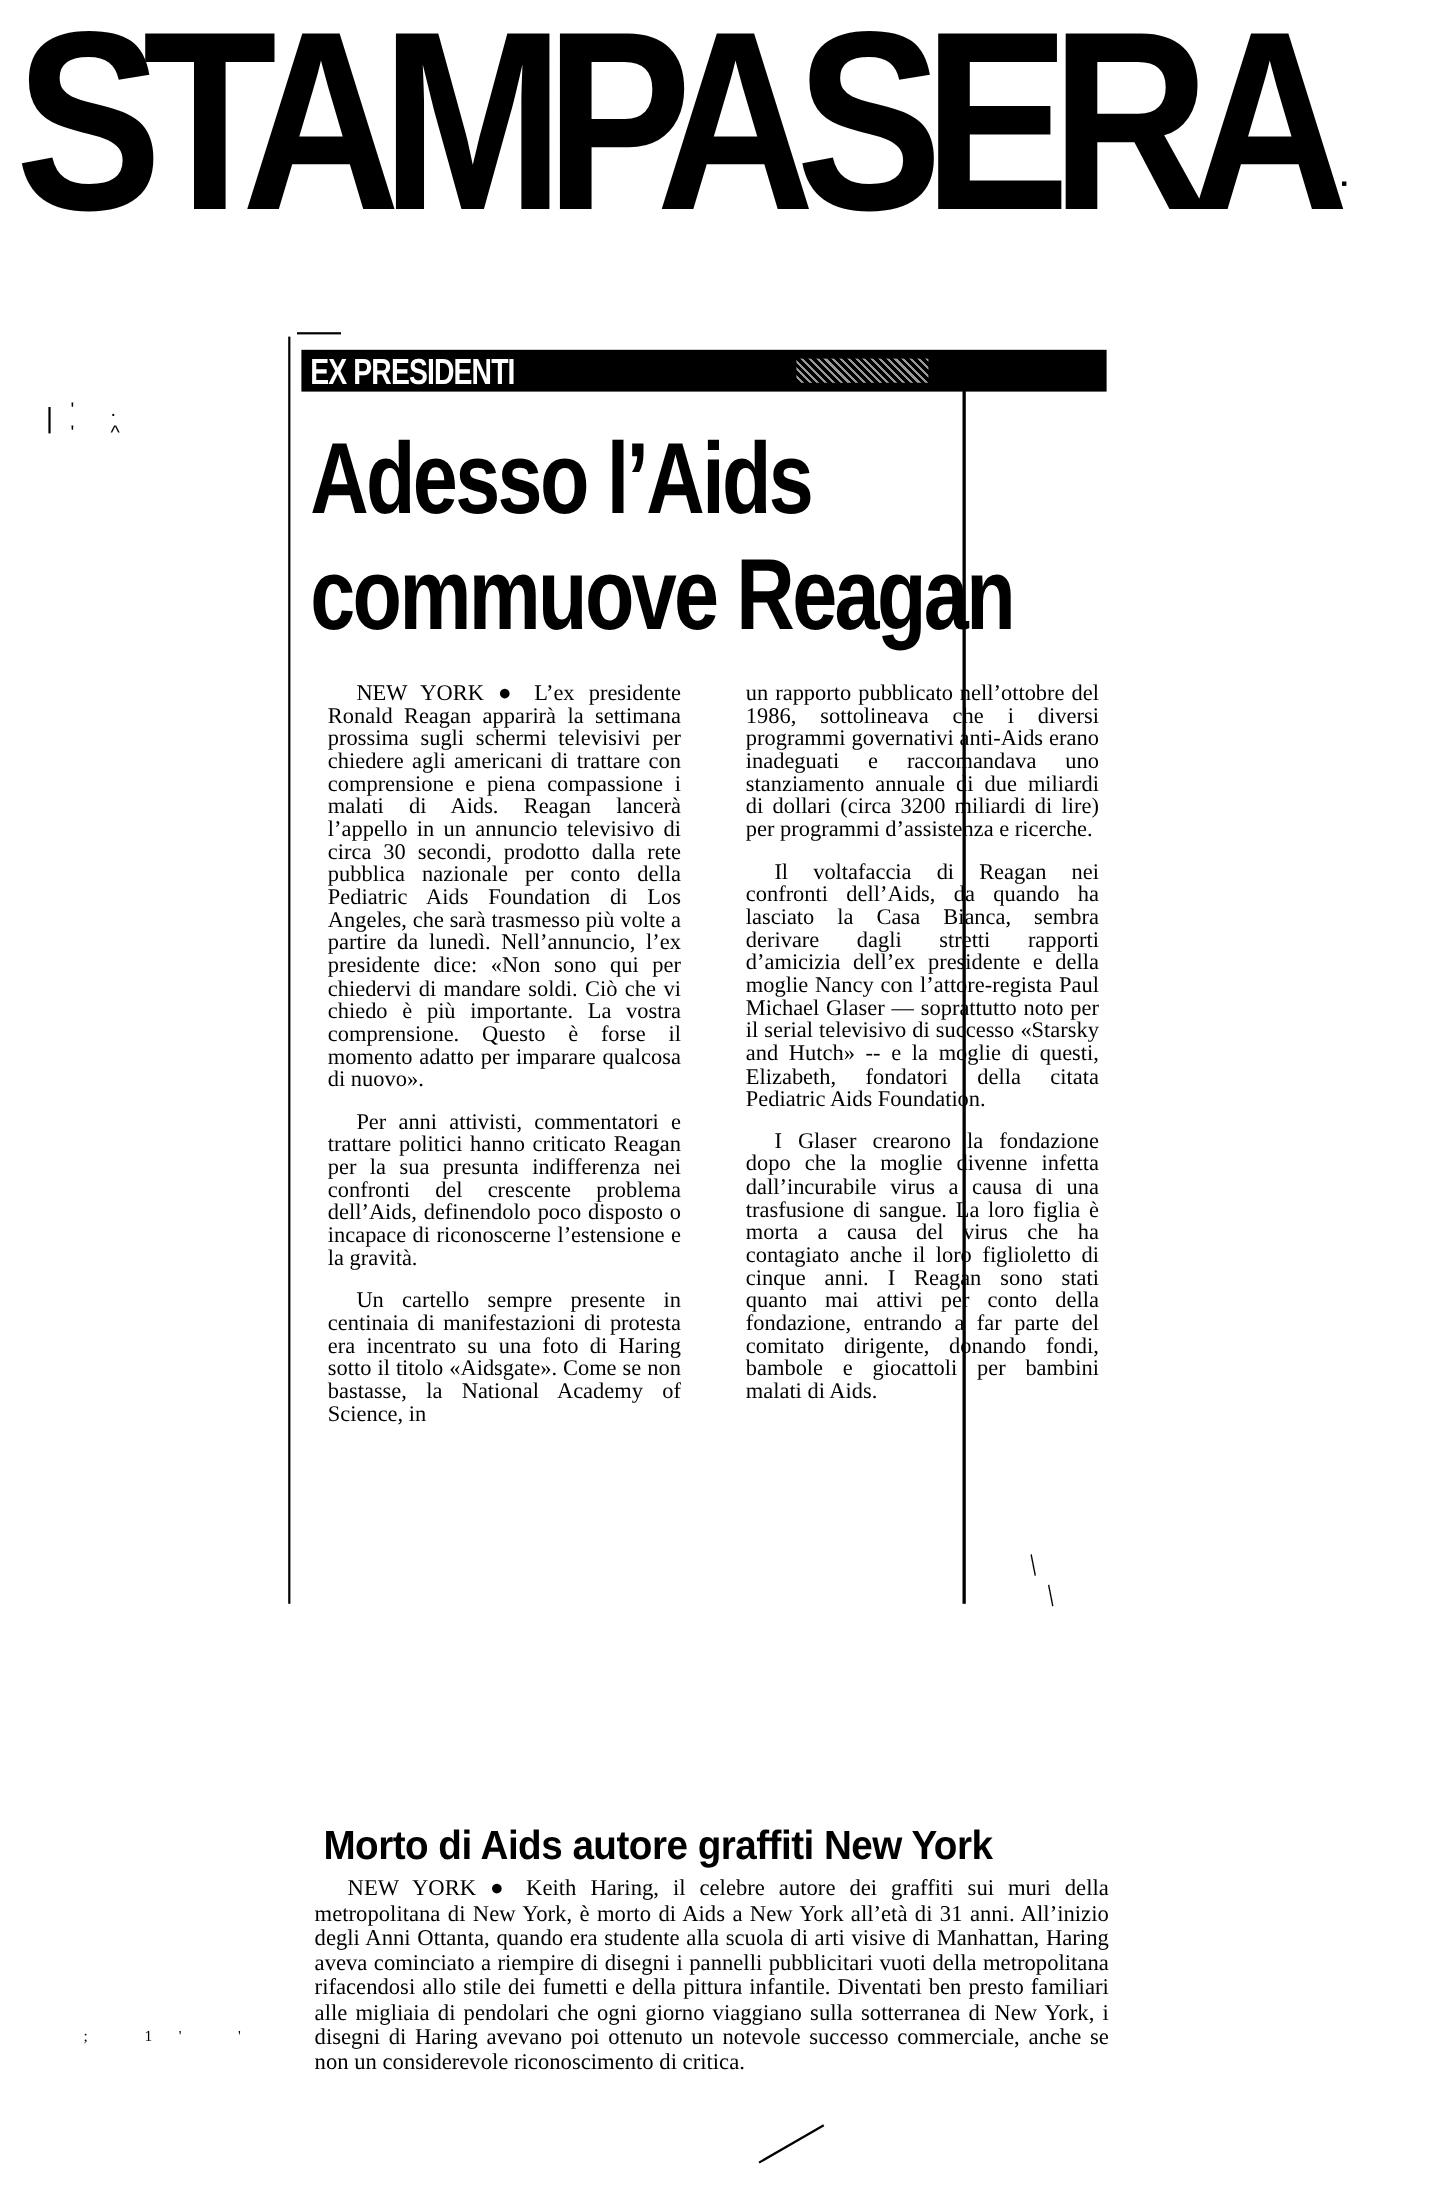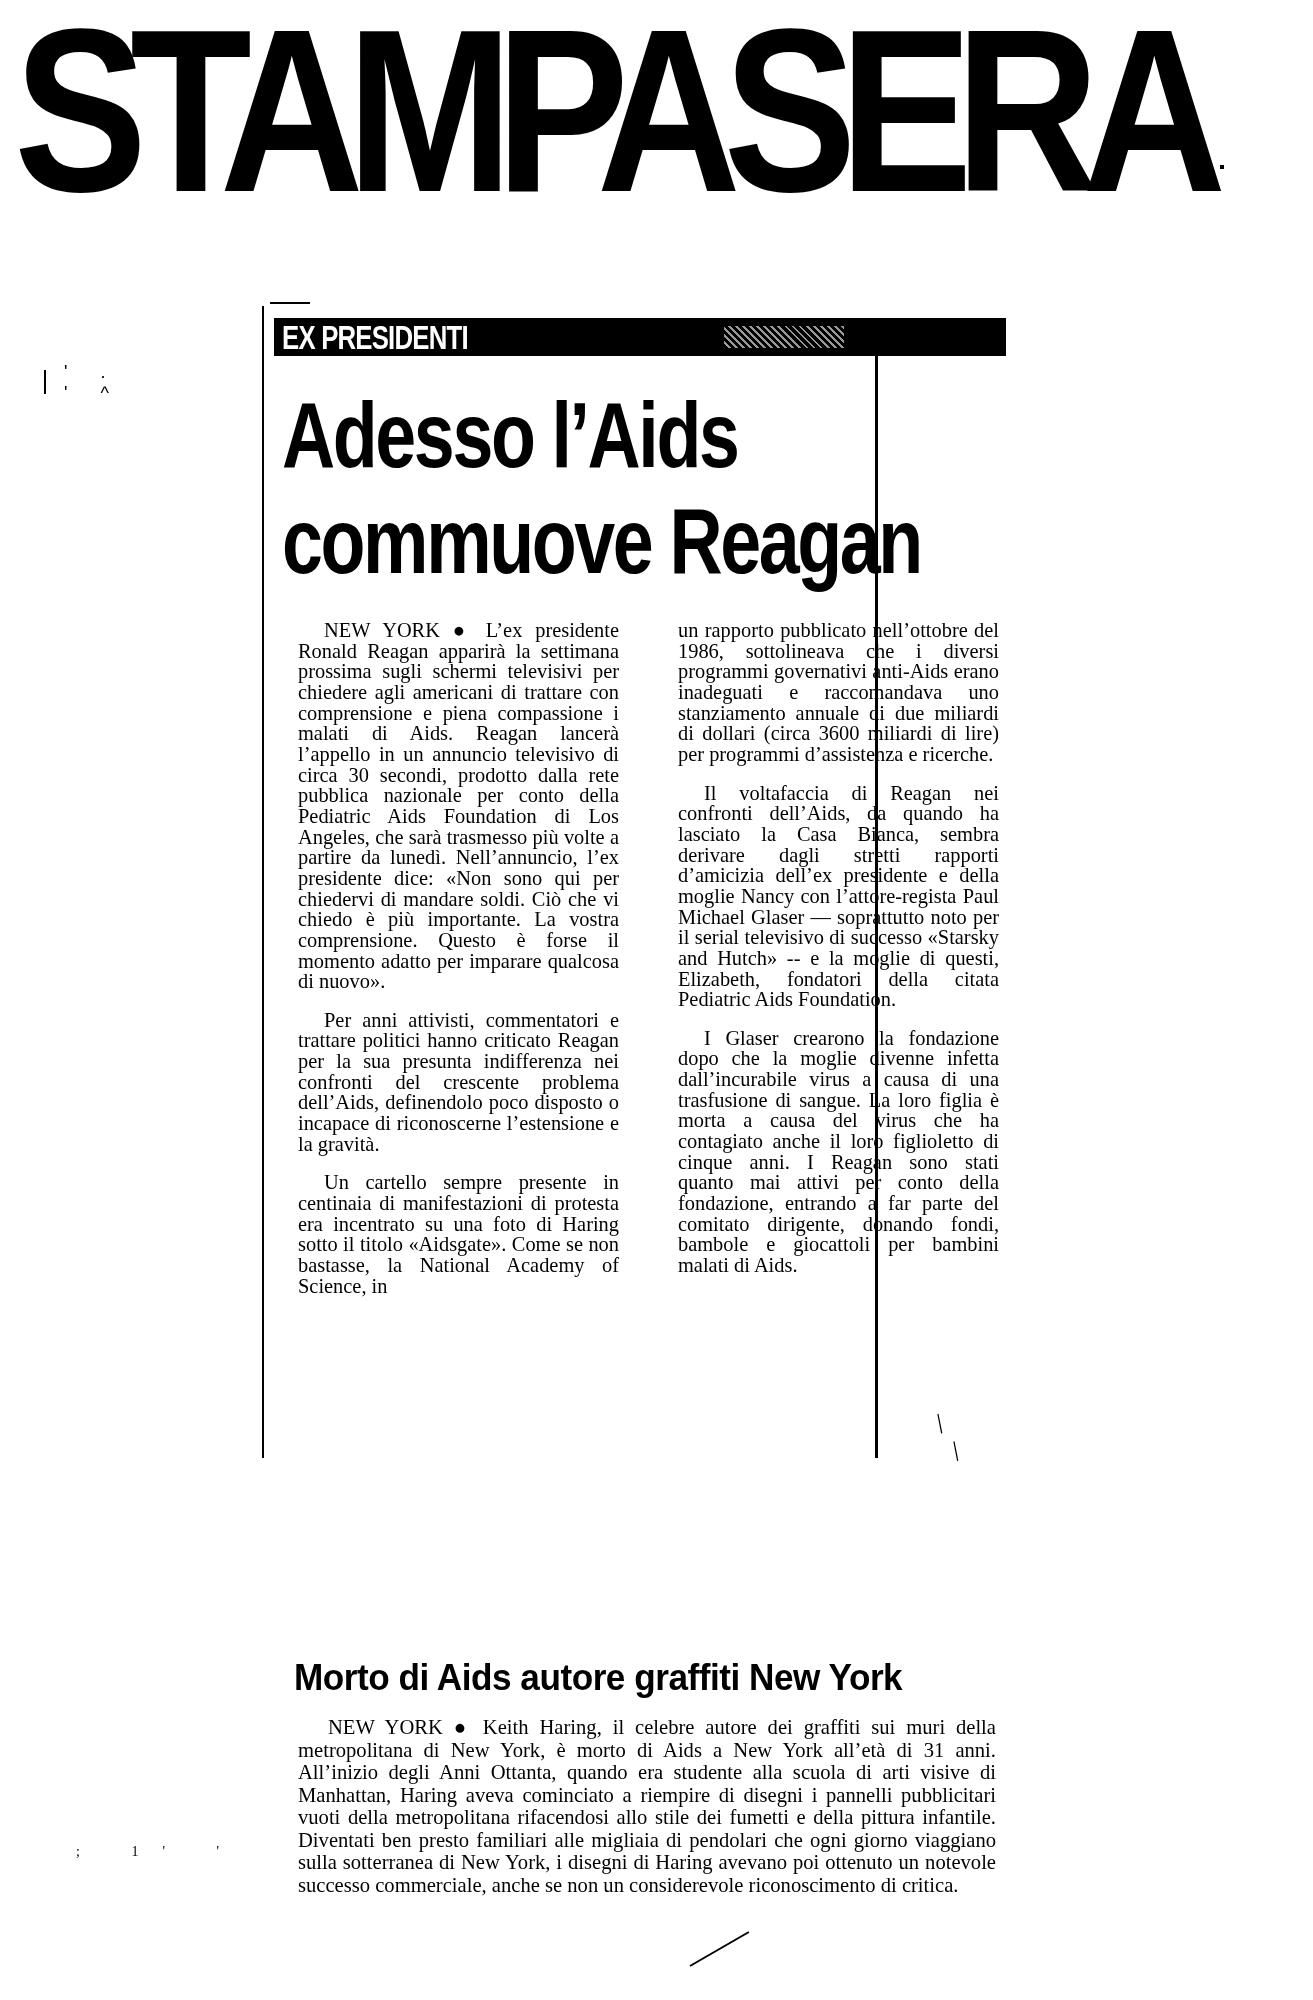--- a/index.html
+++ b/index.html
@@ -27,21 +27,21 @@
   .col p { margin:18px; text-indent:0; }
   .col p.indent { text-indent:26px; }
   .col-1 { left:18px; }
   .col-2 { left:398px; }
   .col-last-line { text-align-last:left; }
 
   .dash-marks { position:absolute; left:682px; top:1104px; font-size:28px; transform:rotate(-30deg); letter-spacing:-2px; }
 
   .article2 { position:absolute; left:282px; top:1656px; width:730px; }
   .headline2 { font-family:"Liberation Sans", sans-serif; font-weight:bold; font-size:37px; line-height:44px; letter-spacing:-0.5px; margin:0 0 6px 12px; white-space:nowrap; transform:scaleX(0.95); transform-origin:left top; }
-  .body2 { font-size:20.6px; line-height:22.5px; text-align:justify; margin:16px; text-indent:30px; }
+  .body2 { font-size:20.6px; line-height:22.5px; text-align:justify; margin:4px; text-indent:30px; }
 
   .slash-mark { position:absolute; left:690px; top:1965px; width:68px; height:2px; background:#000; transform:rotate(-30deg); transform-origin:left center; }
   .left-marks2 { position:absolute; left:76px; top:1844px; font-size:14px; letter-spacing:24px; }
   .corner-dot { position:absolute; left:1220px; top:165px; width:4px; height:4px; background:#000; }
 </style>
 </head>
 <body>
 
 <div class="masthead">
   <span>STAMPASERA</span>
@@ -68,21 +68,21 @@
     <div>commuove Reagan</div>
   </div>
 
   <div class="col col-1">
     <p class="indent">NEW YORK ● L’ex presidente Ronald Reagan apparirà la settimana prossima sugli schermi televisivi per chiedere agli americani di trattare con comprensione e piena compassione i malati di Aids. Reagan lancerà l’appello in un annuncio televisivo di circa 30 secondi, prodotto dalla rete pubblica nazionale per conto della Pediatric Aids Foundation di Los Angeles, che sarà trasmesso più volte a partire da lunedì. Nell’annuncio, l’ex presidente dice: «Non sono qui per chiedervi di mandare soldi. Ciò che vi chiedo è più importante. La vostra comprensione. Questo è forse il momento adatto per imparare qualcosa di nuovo».</p>
     <p class="indent">Per anni attivisti, commentatori e trattare politici hanno criticato Reagan per la sua presunta indifferenza nei confronti del crescente problema dell’Aids, definendolo poco disposto o incapace di riconoscerne l’estensione e la gravità.</p>
     <p class="indent col-last-line">Un cartello sempre presente in centinaia di manifestazioni di protesta era incentrato su una foto di Haring sotto il titolo «Aidsgate». Come se non bastasse, la National Academy of Science, in</p>
   </div>
 
   <div class="col col-2">
-    <p>un rapporto pubblicato nell’ottobre del 1986, sottolineava che i diversi programmi governativi anti-Aids erano inadeguati e raccomandava uno stanziamento annuale di due miliardi di dollari (circa 3600 miliardi di lire) per programmi d’assistenza e ricerche.</p>
+    <p>un rapporto pubblicato nell’ottobre del 1986, sottolineava che i diversi programmi governativi anti-Aids erano inadeguati e raccomandava uno stanziamento annuale di due miliardi di dollari (circa 3200 miliardi di lire) per programmi d’assistenza e ricerche.</p>
     <p class="indent">Il voltafaccia di Reagan nei confronti dell’Aids, da quando ha lasciato la Casa Bianca, sembra derivare dagli stretti rapporti d’amicizia dell’ex presidente e della moglie Nancy con l’attore-regista Paul Michael Glaser — soprattutto noto per il serial televisivo di successo «Starsky and Hutch» -- e la moglie di questi, Elizabeth, fondatori della citata Pediatric Aids Foundation.</p>
     <p class="indent">I Glaser crearono la fondazione dopo che la moglie divenne infetta dall’incurabile virus a causa di una trasfusione di sangue. La loro figlia è morta a causa del virus che ha contagiato anche il loro figlioletto di cinque anni. I Reagan sono stati quanto mai attivi per conto della fondazione, entrando a far parte del comitato dirigente, donando fondi, bambole e giocattoli per bambini malati di Aids.</p>
   </div>
 
   <div class="dash-marks">/ /</div>
 </div>
 
 <div class="article2">
   <div class="headline2">Morto di Aids autore graffiti New York</div>
   <p class="body2">NEW YORK ● Keith Haring, il celebre autore dei graffiti sui muri della metropolitana di New York, è morto di Aids a New York all’età di 31 anni. All’inizio degli Anni Ottanta, quando era studente alla scuola di arti visive di Manhattan, Haring aveva cominciato a riempire di disegni i pannelli pubblicitari vuoti della metropolitana rifacendosi allo stile dei fumetti e della pittura infantile. Diventati ben presto familiari alle migliaia di pendolari che ogni giorno viaggiano sulla sotterranea di New York, i disegni di Haring avevano poi ottenuto un notevole successo commerciale, anche se non un considerevole riconoscimento di critica.</p>

